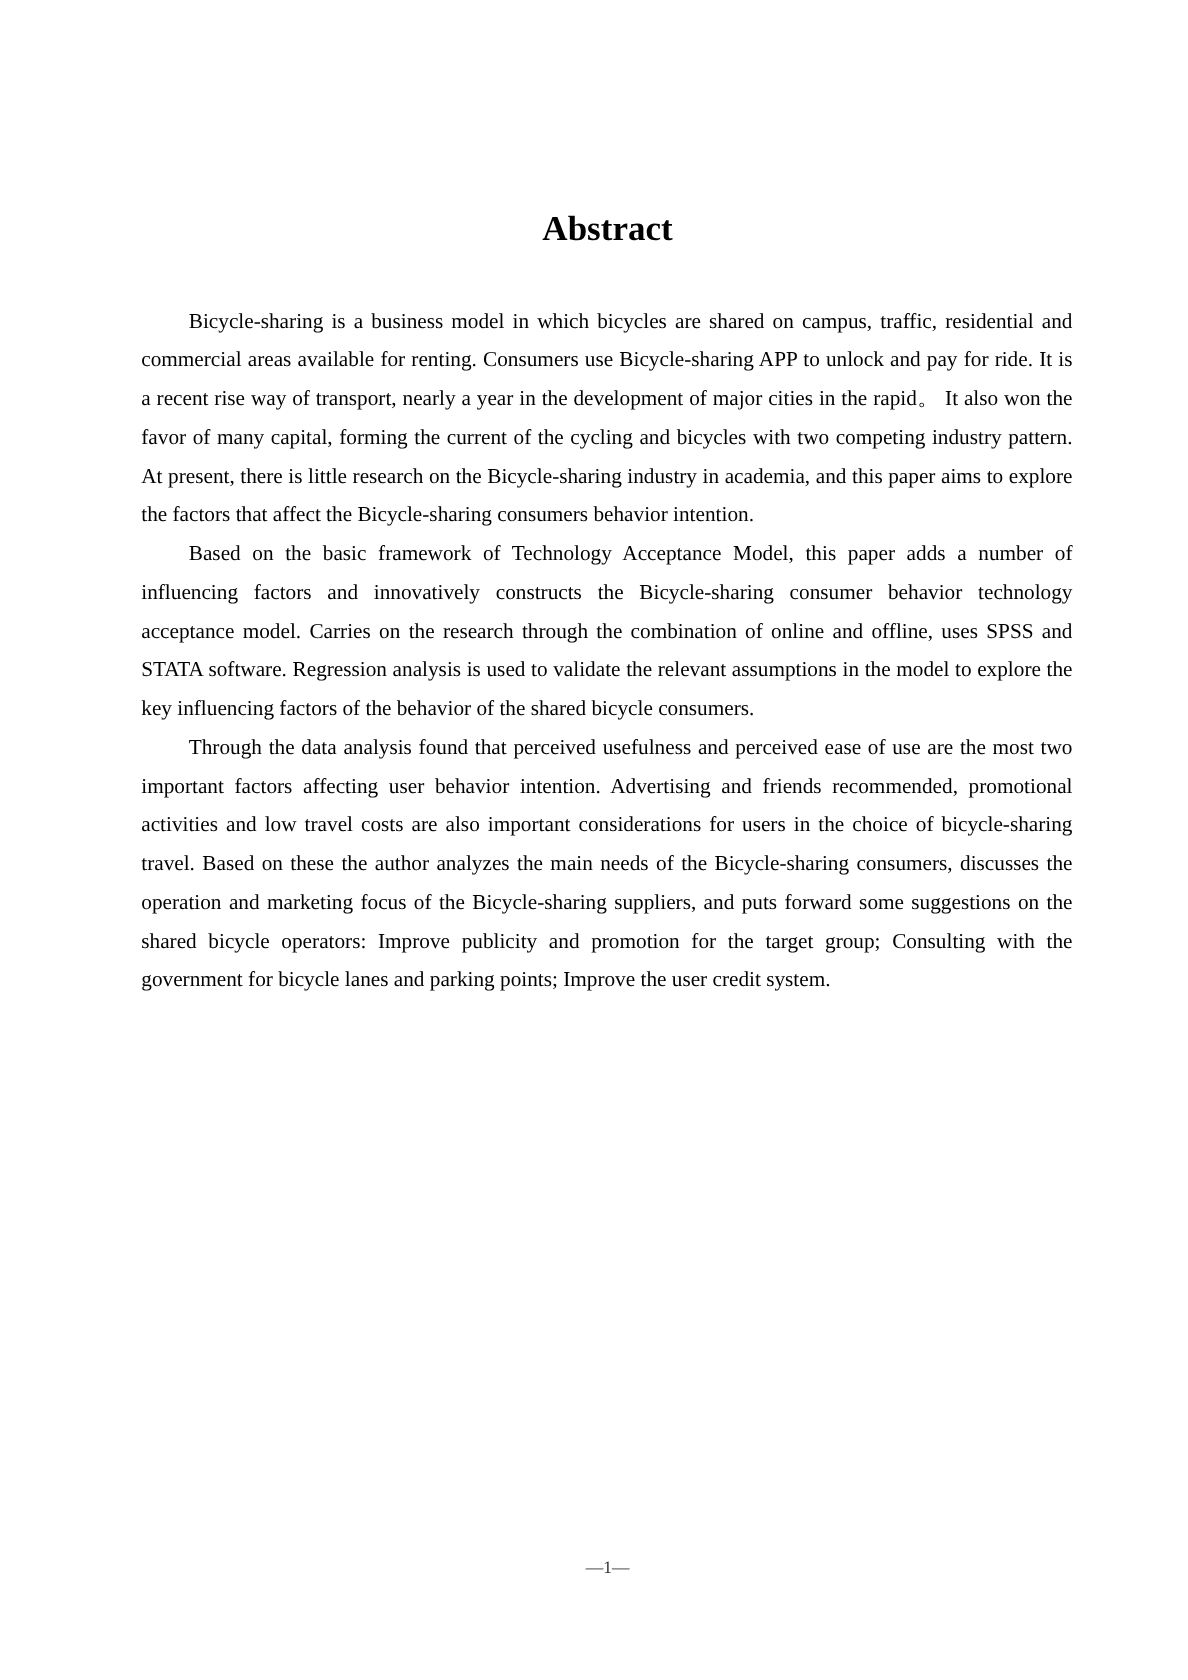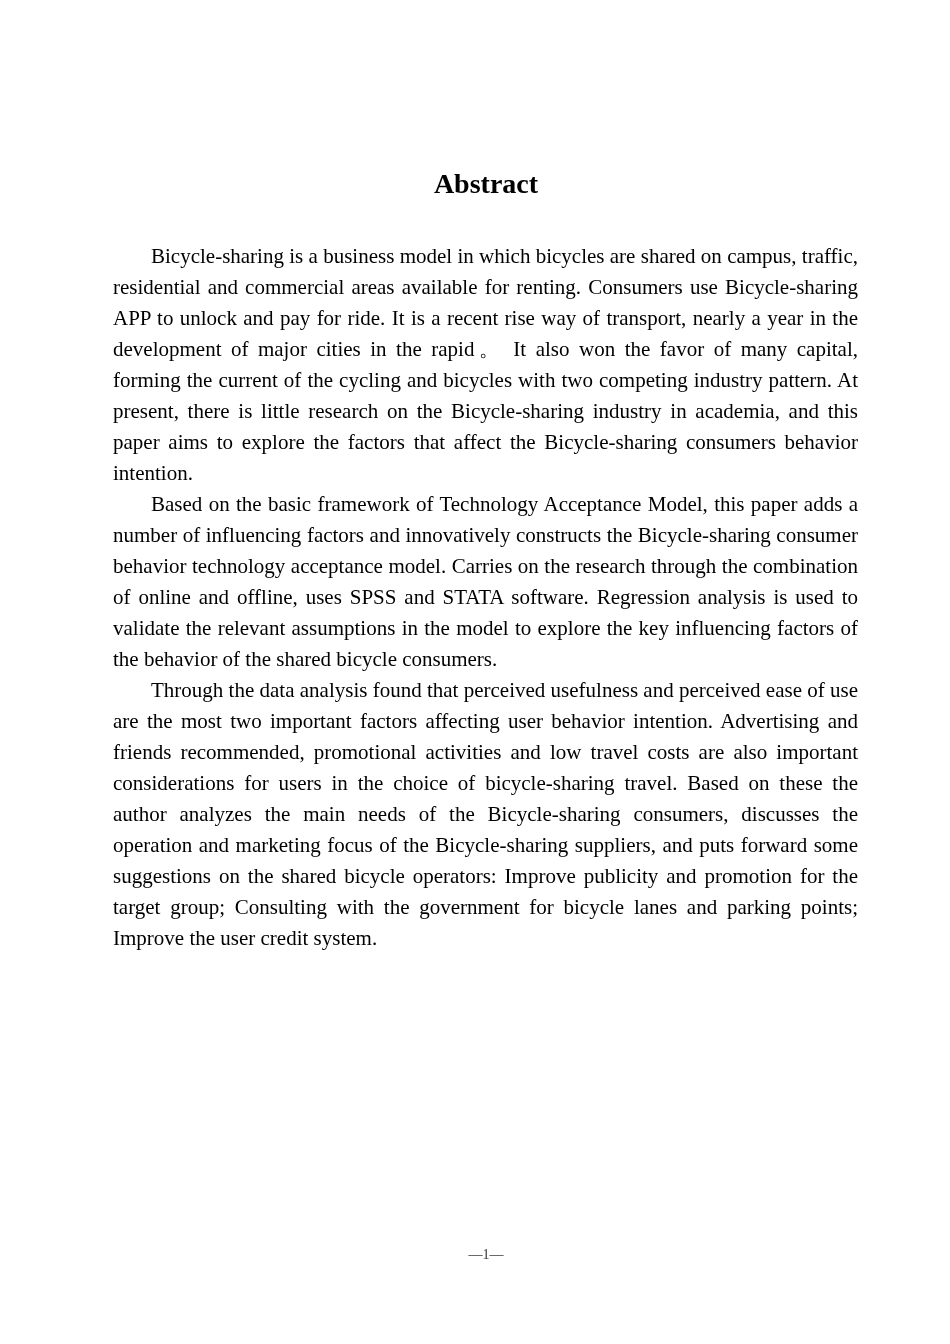--- a/index.html
+++ b/index.html
@@ -5,21 +5,21 @@
   html, body { margin: 0; padding: 0; background: #ffffff; }
   body { width: 950px; height: 1344px; position: relative; overflow: hidden; }
   .page { position: absolute; left: 0; top: 0; width: 950px; height: 1344px; background: #fff; padding-left: 28px; }
   .title {
     position: absolute; top: 168px; left: 0; width: 972px; text-align: center;
     font-family: "Liberation Serif", serif; font-weight: bold; font-size: 28px; color: #000;
     letter-spacing: 0px;
   }
   .body {
     position: absolute; left: 113px; top: 241px; width: 745px;
-    font-family: "Liberation Serif", serif; font-size: 21px; line-height: 31px; color: #000;
+    font-family: "Liberation Serif", serif; font-size: 17px; line-height: 31px; color: #000;
     text-align: justify;
   }
   .body p { margin: 0; text-indent: 38px; }
   .keywords {
     position: absolute; left: 113px; top: 929px; width: 760px;
     font-family: "Liberation Serif", serif; font-size: 18.4px; color: #000; line-height: 32px;
   }
   .kw-label { font-weight: bold; font-size: 24px; }
   .footer {
     position: absolute; top: 1247px; left: 0; width: 972px; text-align: center;

